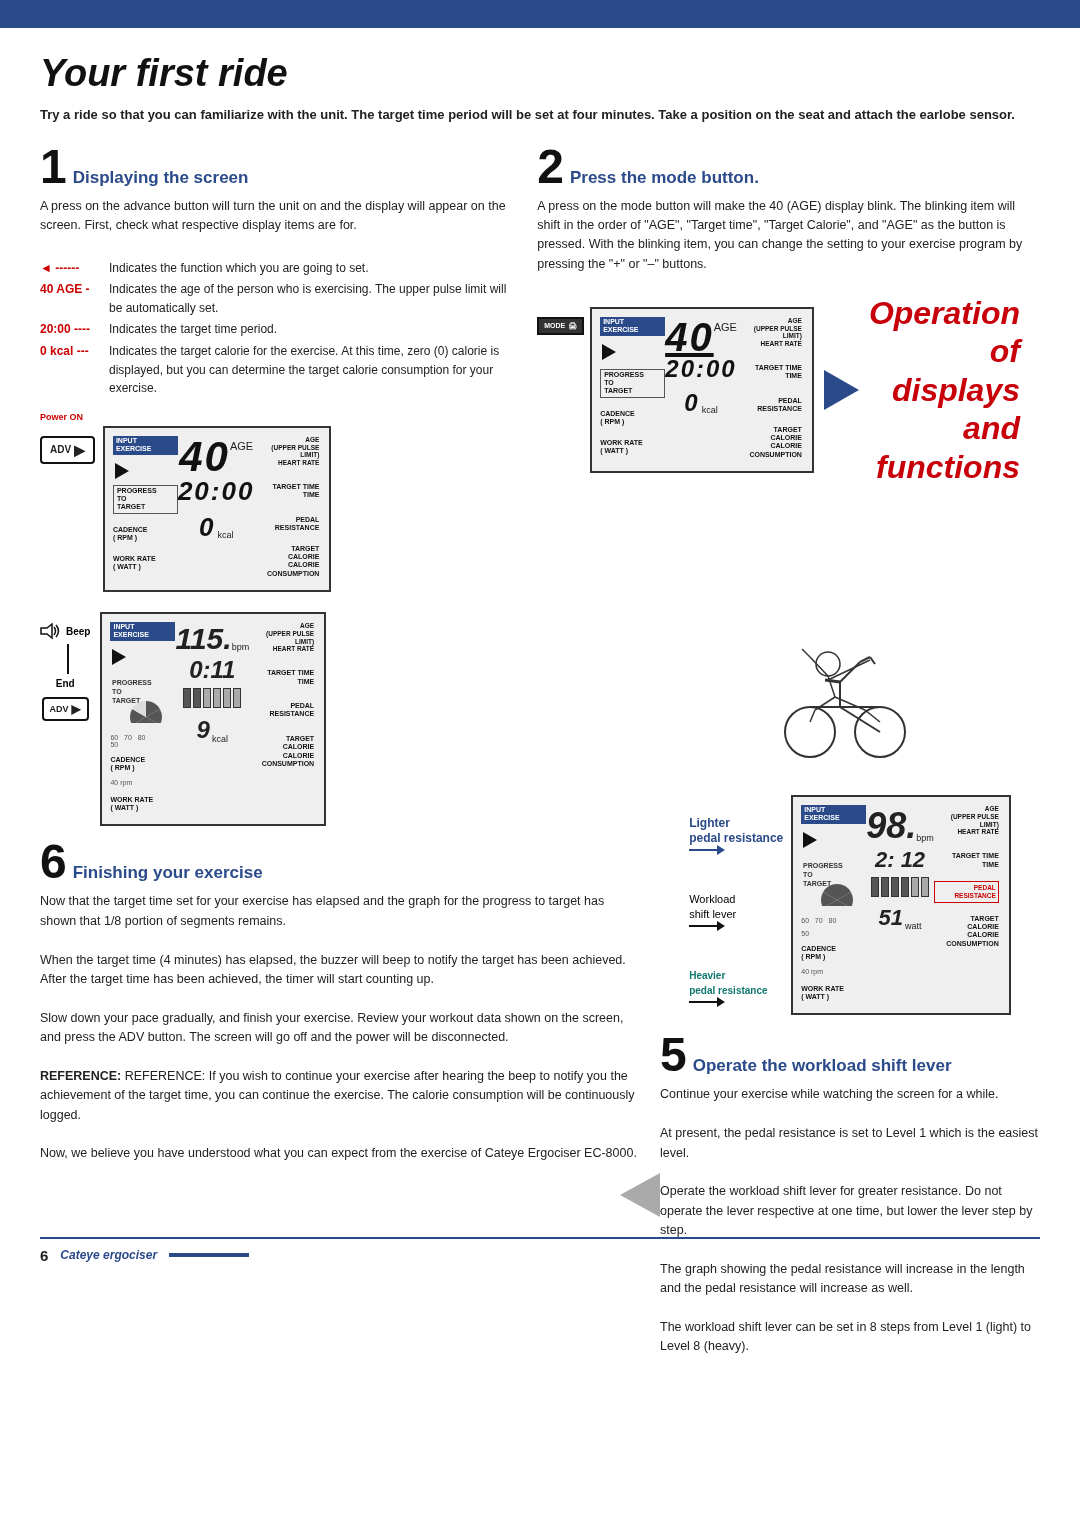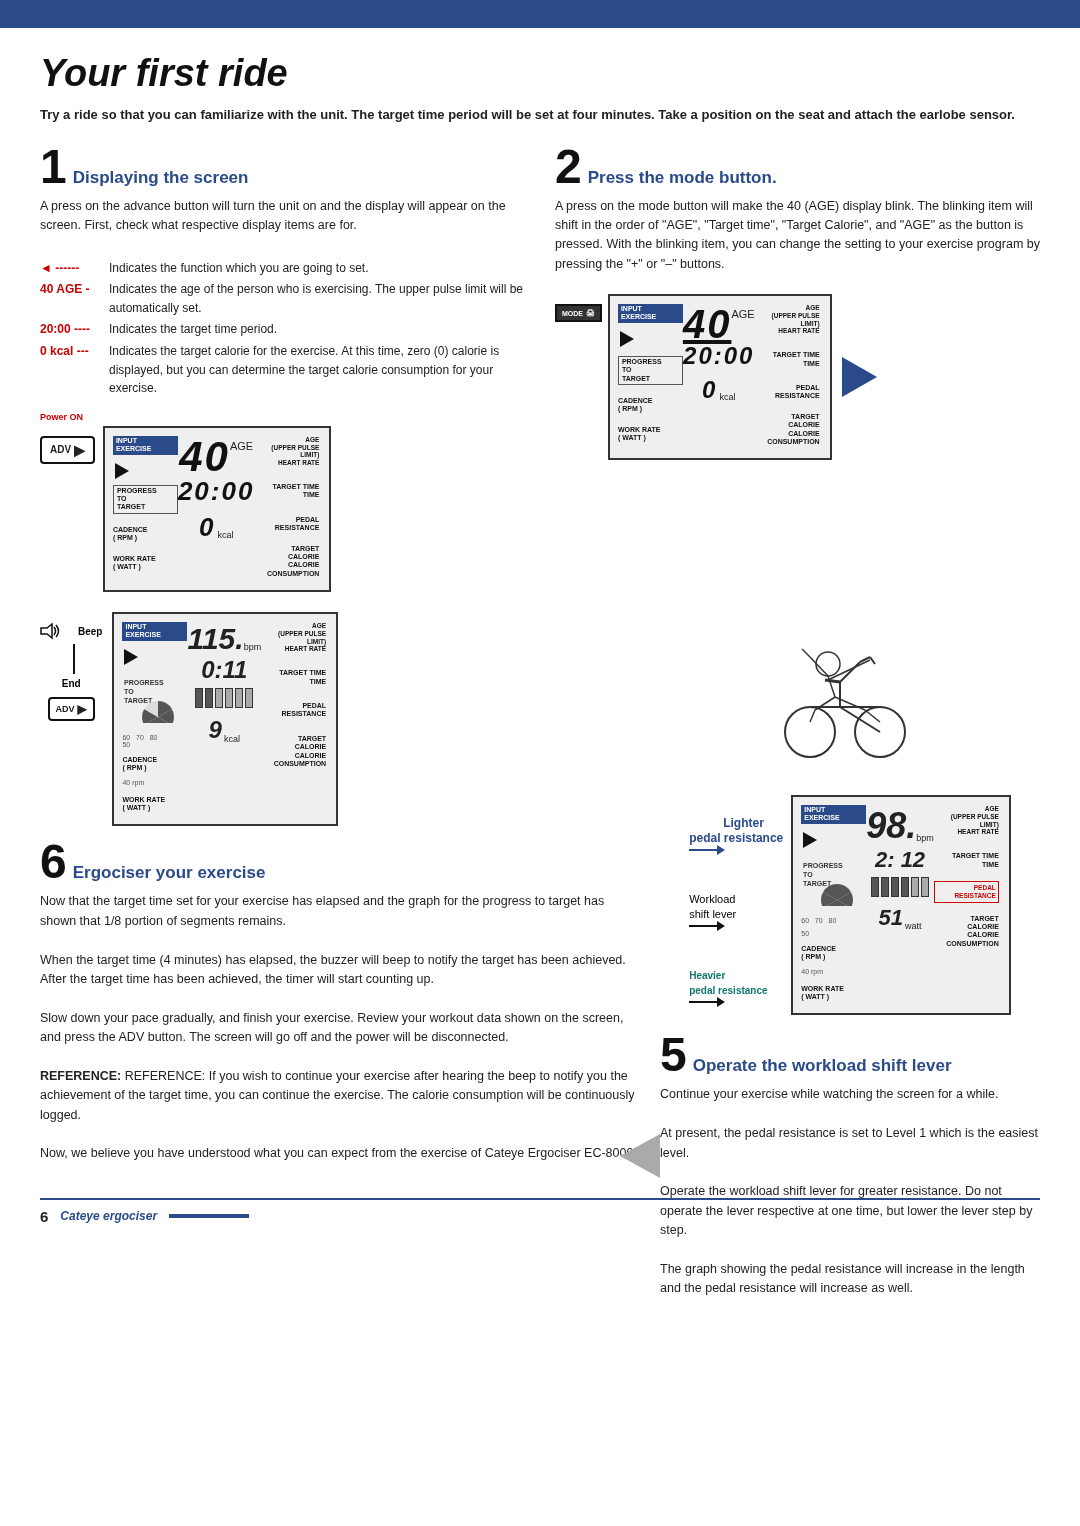--- a/index.html
+++ b/index.html
@@ -125,21 +125,20 @@
       font-size: 10px;
       font-weight: bold;
     }
     .side-label.beep { color: #000; }
     .side-label.end { color: #000; }
 
     .lighter-label {
       font-size: 12px;
       font-weight: bold;
       color: #2a4a8a;
-      margin-left: 34px;
     }
     .heavier-label {
       font-size: 10px;
       font-weight: bold;
       color: #0f766e;
     }
 
     .workload-label {
       font-size: 11px;
       color: #000;
@@ -469,32 +468,37 @@
                 <div class="label-sm" style="text-align:right; margin-top:10px;">TARGET<br>CALORIE<br>CALORIE<br>CONSUMPTION</div>
               </div>
             </div>
           </div>
         </div>
 
         <div style="display:flex; flex-direction:column; align-items:center; gap:4px;">
           <div class="blue-arrow"></div>
         </div>
 
+        <div class="operation-heading">
+          <span>Operation of</span><br>
+          <span>displays and</span><br>
+          <span>functions</span>
+        </div>
       </div>
     </div>
   </div>
 
   <div class="middle-section">
 
     <div class="middle-left">
 
       <div style="display:flex; align-items:flex-start; gap:10px; margin-bottom:12px;">
 
         <div style="display:flex; flex-direction:column; align-items:center; gap:4px; margin-top:10px;">
-          <div style="display:flex; align-items:center; gap:16px;">
+          <div style="display:flex; align-items:center; gap:4px;">
 
             <svg width="22" height="18" viewBox="0 0 22 18">
               <polygon points="1,6 7,6 12,2 12,16 7,12 1,12" fill="none" stroke="#111" stroke-width="1.5"></polygon>
               <path d="M14,5 Q17,9 14,13" fill="none" stroke="#111" stroke-width="1.5"></path>
               <path d="M16,3 Q21,9 16,15" fill="none" stroke="#111" stroke-width="1.5"></path>
             </svg>
             <span class="side-label beep">Beep</span>
           </div>
           <div style="width:2px; height:30px; background:#111; margin-left:5px;"></div>
           <div style="display:flex; align-items:center; gap:4px;">
@@ -570,21 +574,21 @@
               <div class="label-sm" style="text-align:right; margin-top:14px;">PEDAL<br>RESISTANCE</div>
               <div class="label-sm" style="text-align:right; margin-top:14px;">TARGET<br>CALORIE<br>CALORIE<br>CONSUMPTION</div>
             </div>
           </div>
         </div>
       </div>
 
       <div>
         <div class="big-num-section">
           <span class="big-num">6</span>
-          <span class="section-title-h">Ergociser your exercise</span>
+          <span class="section-title-h">Finishing your exercise</span>
         </div>
         <div class="section-6-text">
           <p>Now that the target time set for your exercise has elapsed and the graph for the progress to target has shown that 1/8 portion of segments remains.</p>
           <br>
           <p>When the target time (4 minutes) has elapsed, the buzzer will beep to notify the target has been achieved. After the target time has been achieved, the timer will start counting up.</p>
           <br>
           <p>Slow down your pace gradually, and finish your exercise. Review your workout data shown on the screen, and press the ADV button. The screen will go off and the power will be disconnected.</p>
           <br>
           <p><span class="reference-text">REFERENCE:</span> <span>REFERENCE: If you wish to continue your exercise after hearing the beep to notify you the achievement of the target time, you can continue the exercise. The calorie consumption will be continuously logged.</span></p>
           <br>
@@ -728,20 +732,21 @@
         </div>
         <div class="section-6-text">
           <p>Continue your exercise while watching the screen for a while.</p>
           <br>
           <p>At present, the pedal resistance is set to Level 1 which is the easiest level.</p>
           <br>
           <p>Operate the workload shift lever for greater resistance. Do not operate the lever respective at one time, but lower the lever step by step.</p>
           <br>
           <p>The graph showing the pedal resistance will increase in the length and the pedal resistance will increase as well.</p>
           <br>
+          <p>The workload shift lever can be set in 8 steps from Level 1 (light) to Level 8 (heavy).</p>
         </div>
       </div>
 
     </div>
   </div>
 
   <div style="display:flex; justify-content:center; margin: -200px 0 0 200px; pointer-events:none;">
     <div class="gray-arrow-left" style="border-right-color:#aaa; border-right-width:40px; border-top-width:22px; border-bottom-width:22px;"></div>
   </div>
 

